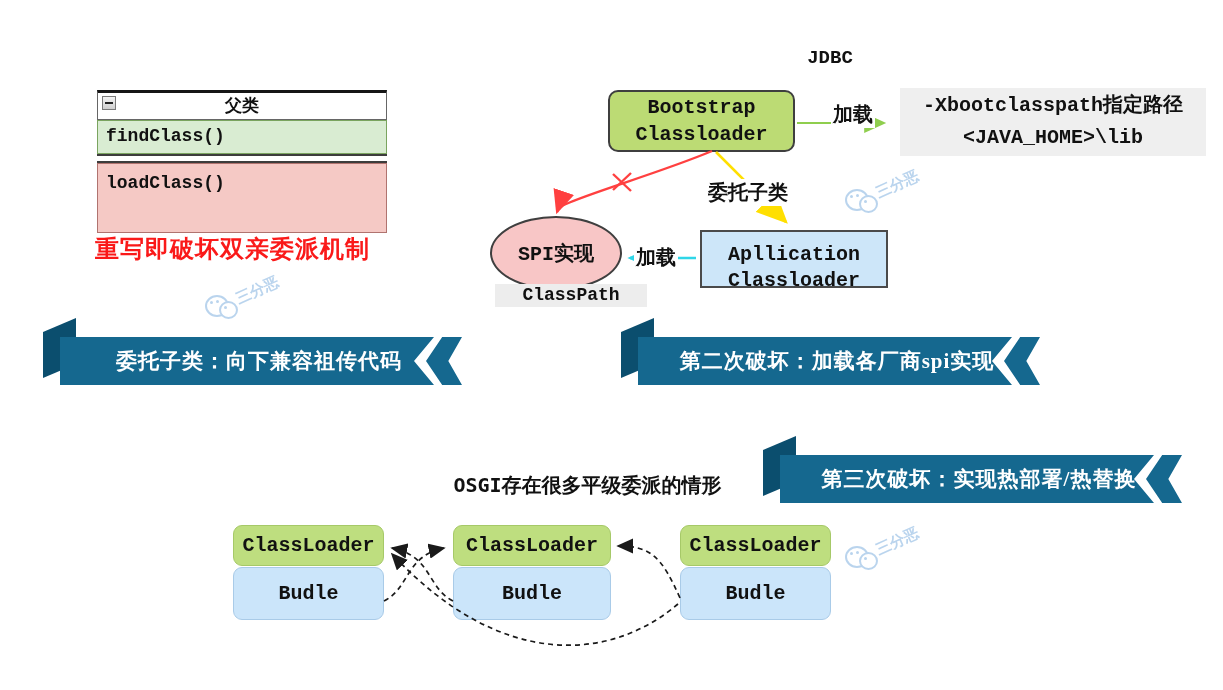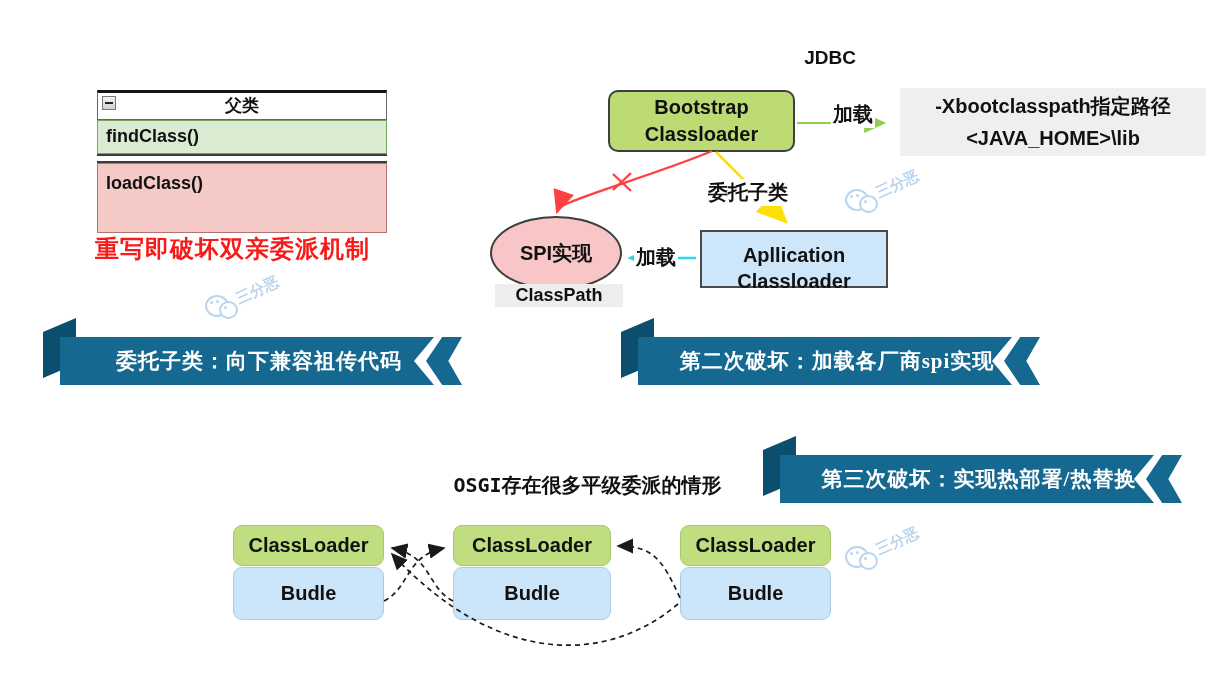--- a/index.html
+++ b/index.html
@@ -1,19 +1,19 @@
 <!DOCTYPE html>
 <html><head>
 <meta charset="utf-8">
 <style>
   html,body{margin:0;padding:0;background:#fff;}
   .canvas{position:relative;width:1223px;height:690px;background:#ffffff;overflow:hidden;
           font-family:"Liberation Sans",sans-serif;}
   .abs{position:absolute;}
-  .mono{font-family:Liberation Sans, sans-serif;font-weight:bold;color:#111;}
+  .mono{font-family:Liberation Mono, monospace;font-weight:bold;color:#111;}
   .cjk{font-family:"Liberation Serif","DejaVu Serif",serif;font-weight:bold;color:#111;}
   .mix{font-family:"DejaVu Sans Mono","Liberation Serif",serif;font-weight:bold;color:#111;}
 
   
   .classbox{left:97px;top:90px;width:290px;}
   .cb-header{position:relative;height:30px;background:#ffffff;border:1px solid #666;
              border-top:3px solid #161616;box-sizing:border-box;text-align:center;}
   .cb-title{font-size:17px;line-height:26px;}
   .collapse{position:absolute;left:4px;top:3px;width:14px;height:14px;box-sizing:border-box;
             border:1px solid #7a7a7a;background:linear-gradient(#f4f4f4,#cfcfcf);}
@@ -31,21 +31,21 @@
   .bootstrap{left:608px;top:90px;width:187px;height:62px;background:#bcdb74;border:2px solid #3f3f3f;
              border-radius:10px;box-sizing:border-box;text-align:center;font-size:20px;line-height:27px;
              padding-top:2px;}
   .javahome{left:900px;top:88px;width:306px;height:68px;background:#efefef;text-align:center;
             font-size:20px;line-height:32px;padding-top:2px;box-sizing:border-box;}
   .appbox{left:700px;top:230px;width:188px;height:58px;background:#cde6f9;border:2px solid #4a4a4a;
           box-sizing:border-box;text-align:center;font-size:20px;line-height:26px;padding-top:10px;}
   .spi{left:490px;top:216px;width:132px;height:74px;background:#f8c6c6;border:2px solid #3f3f3f;
        border-radius:50%;box-sizing:border-box;display:flex;align-items:center;justify-content:center;
        font-size:20px;z-index:2;}
-  .classpath{left:495px;top:284px;width:128px;height:23px;background:#ededed;text-align:center;
+  .classpath{left:495px;top:284px;width:152px;height:23px;background:#ededed;text-align:center;
              font-size:18px;line-height:23px;z-index:3;}
   .edge-label{background:#ffffff;font-size:20px;padding:0 2px;z-index:10;}
   .lbl-load-top{left:831px;top:101px;}
   .lbl-delegate{left:706px;top:179px;}
   .lbl-load-bottom{left:634px;top:244px;}
 
   
   .ribbon{position:absolute;width:420px;height:72px;}
   .ribbon .fold{position:absolute;left:0;top:14px;width:33px;height:46px;background:#0b4e6e;
                 transform:skewY(-23deg);transform-origin:left top;}

